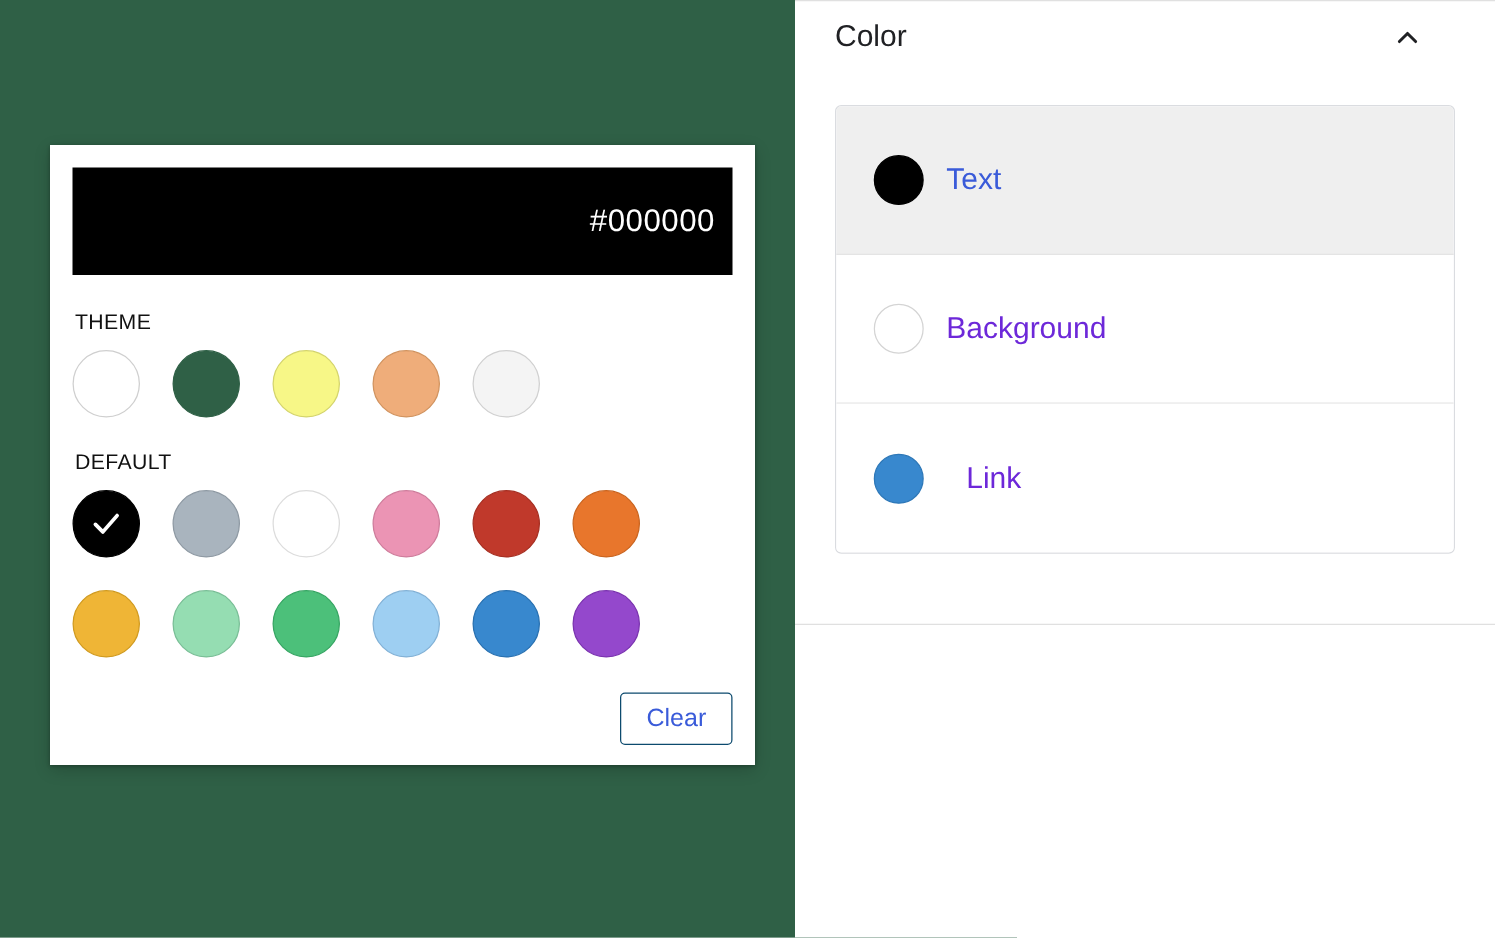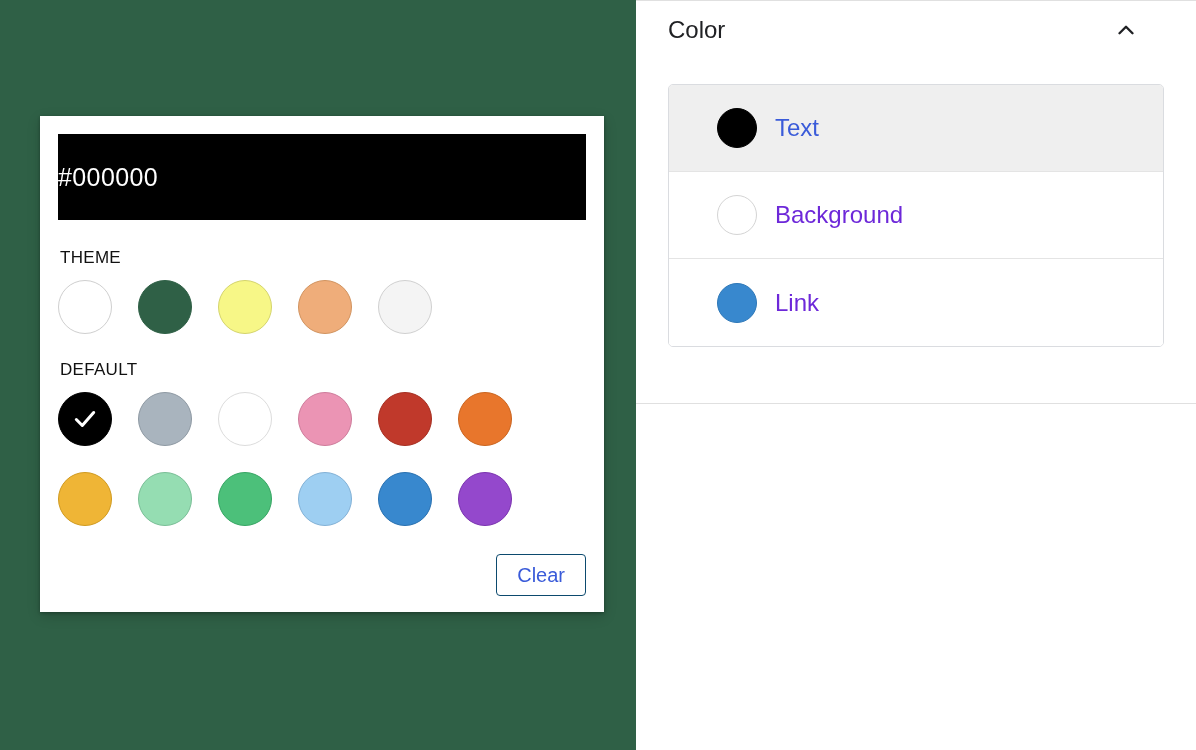--- a/index.html
+++ b/index.html
@@ -41,21 +41,21 @@
   .picker-inner {
     padding: 18px 18px 16px 18px;
   }
 
   
   #color-preview {
     height: 86px;
     background: #000000;
     display: flex;
     align-items: center;
-    justify-content: flex-start;
+    justify-content: flex-end;
     padding-right: 14px;
     box-sizing: border-box;
   }
   #color-preview-hex {
     color: #ffffff;
     font-size: 25px;
     letter-spacing: 0.4px;
     font-family: "Liberation Sans", sans-serif;
   }
 
@@ -150,28 +150,28 @@
 
   #color-options-list {
     margin: 25px 32px 0 32px;
     border: 1px solid #dadce0;
     border-radius: 5px;
     overflow: hidden;
   }
   .color-option {
     display: flex;
     align-items: center;
-    height: 87px;
-    padding-left: 48px;
+    height: 119px;
+    padding-left: 30px;
     box-sizing: border-box;
     cursor: pointer;
     background: #ffffff;
     border-bottom: 1px solid #e4e4e4;
   }
-  .color-option:last-child { border-bottom: none; }
+  .color-option:last-child { border-bottom: none; gap: 16px; }
   .color-option.selected { background: #efefef; }
   .option-dot {
     width: 40px;
     height: 40px;
     border-radius: 50%;
     box-sizing: border-box;
     margin-right: 18px;
     flex: 0 0 auto;
   }
   .option-label {

